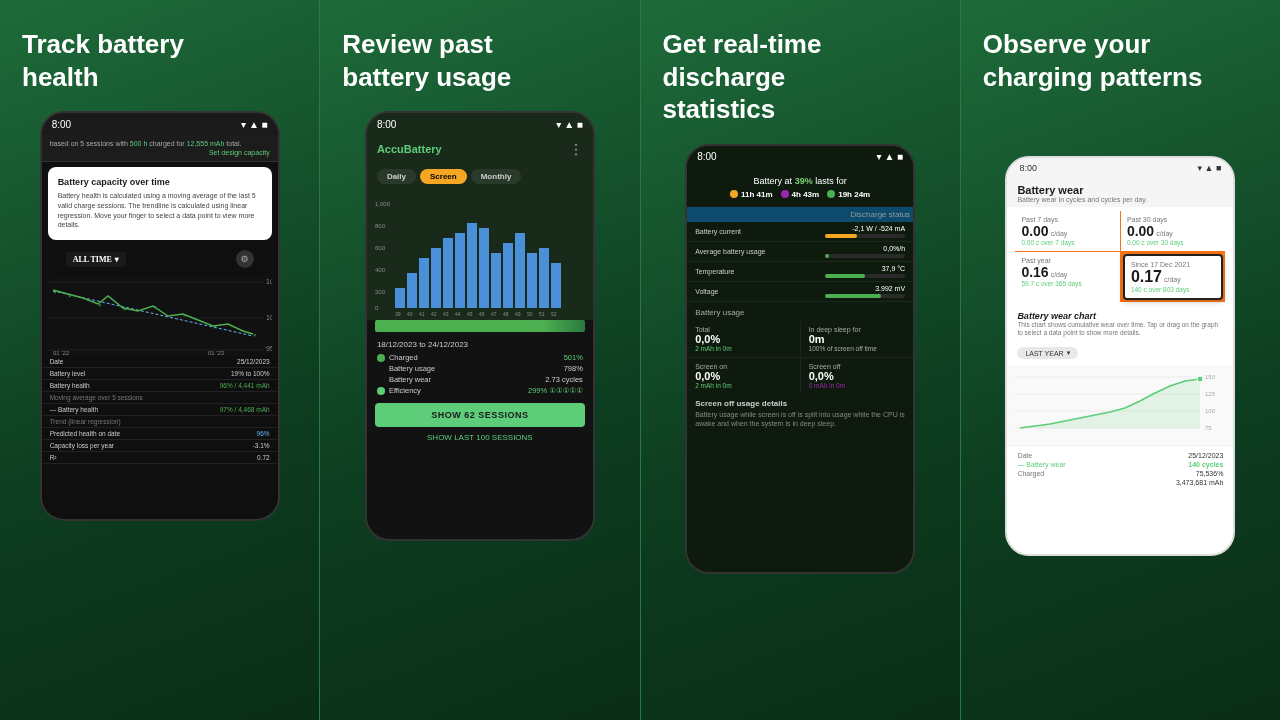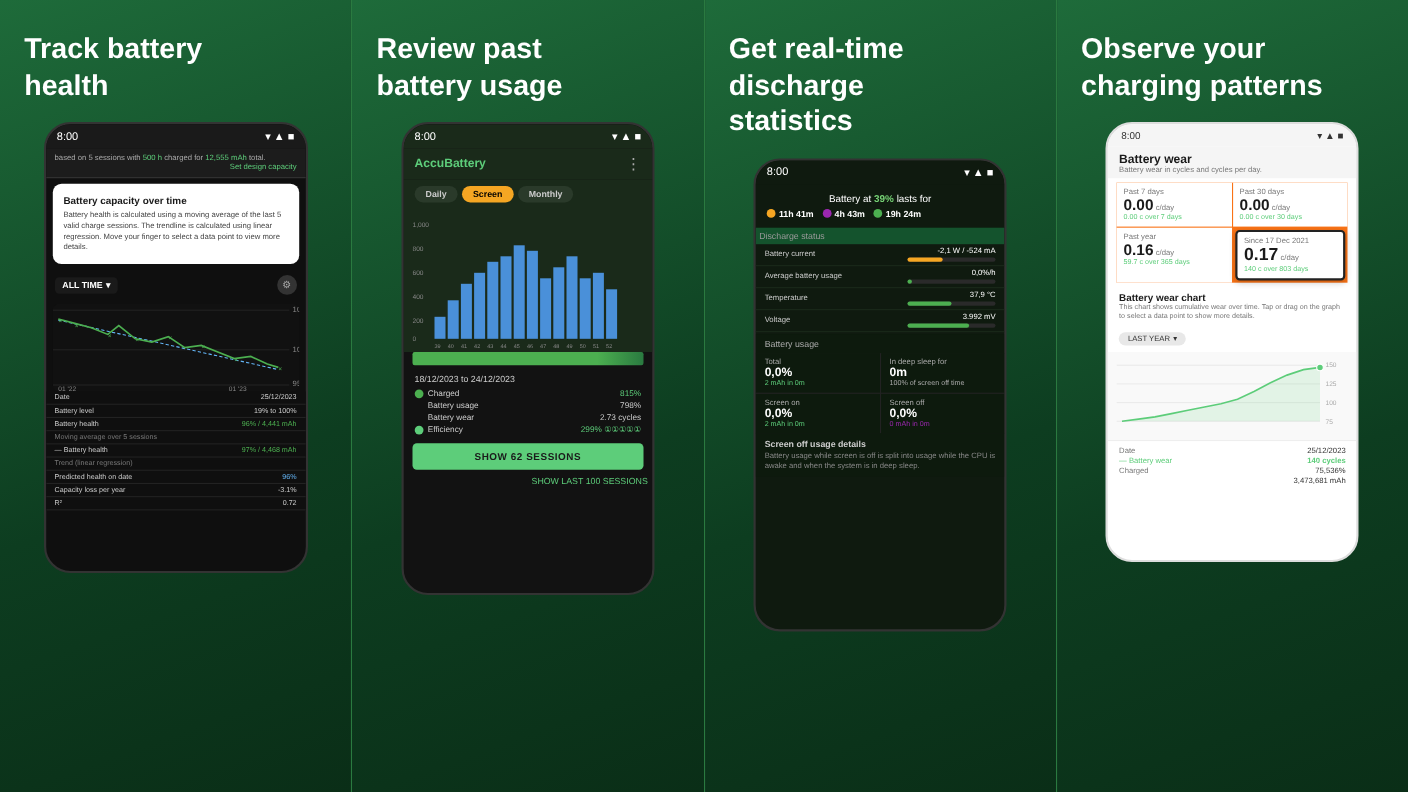--- a/index.html
+++ b/index.html
@@ -17,21 +17,21 @@
       display: flex;
       flex-direction: column;
       padding: 28px 22px 20px 22px;
       position: relative;
       overflow: hidden;
     }
 
     .panel-1 { background: linear-gradient(160deg, #1e6b3a 0%, #0d3d20 60%, #0a2e17 100%); }
     .panel-2 { background: linear-gradient(160deg, #1e6b3a 0%, #0d3d20 60%, #0a2e17 100%); border-left: 1px solid #2a7a40; }
     .panel-3 { background: linear-gradient(160deg, #1e6b3a 0%, #0d3d20 60%, #0a2e17 100%); border-left: 1px solid #2a7a40; }
-    .panel-4 { background: linear-gradient(160deg, #1e6b3a 0%, #0d3d20 60%, #0a2e17 100%); border-left: 1px solid #2a7a40; }
+    .panel-4 { background: linear-gradient(160deg, #1e6b3a 0%, #0d3d20 60%, #0a2e17 100%); border-left: 1px solid #2a7a40; gap: 45px; }
 
     .panel-title {
       font-size: 26px;
       font-weight: 700;
       color: #ffffff;
       line-height: 1.25;
       margin-bottom: 18px;
       z-index: 2;
     }
 
@@ -205,42 +205,42 @@
 
     .discharge-title {
       color: #fff;
       font-size: 9px;
     }
 
     .discharge-highlight { color: #76d275; font-weight: 700; }
 
     .time-pills {
       display: flex;
-      justify-content: flex-start;
+      justify-content: center;
       gap: 8px;
       padding: 4px 0;
     }
 
     .time-pill {
       font-size: 8px;
       font-weight: 700;
       display: flex;
       align-items: center;
       gap: 3px;
     }
 
     .pill-dot { width: 8px; height: 8px; border-radius: 50%; }
     .orange { background: #f5a623; }
     .green2 { background: #4caf50; }
 
     .discharge-status-title {
-      background: #14532d;
+      background: #0c4a6e;
       color: #999;
       font-size: 8px;
-      text-align: left;
+      text-align: right;
       padding: 3px;
     }
 
     .discharge-row {
       display: flex;
       justify-content: space-between;
       align-items: center;
       padding: 3px 8px;
       border-bottom: 1px solid #1a2a1a;
       font-size: 7px;
@@ -378,21 +378,21 @@
     <div style="background:#1c1c1c; padding:5px 8px; font-size:7px; color:#aaa; border-bottom:1px solid #333;">
       <span>based on 5 sessions with </span><span style="color:#5dcd7a;">500 h</span><span> charged for </span><span style="color:#5dcd7a;">12,555 mAh</span><span> total.</span>
       <div style="text-align:right; color:#5dcd7a; margin-top:2px;">Set design capacity</div>
     </div>
 
     <div class="info-card" style="margin:5px 6px 0 6px;">
       <div class="info-card-title">Battery capacity over time</div>
       <div class="info-card-body">Battery health is calculated using a moving average of the last 5 valid charge sessions. The trendline is calculated using linear regression. Move your finger to select a data point to view more details.</div>
     </div>
 
-    <div class="all-time-bar" style="padding:4px 8px;">
+    <div class="all-time-bar" style="padding:4px 24px;font-family:Liberation Serif, serif;">
       <div class="all-time-badge">
         <span>ALL TIME</span>
         <span>▾</span>
       </div>
       <div class="settings-btn">⚙</div>
     </div>
 
     <div class="mini-chart" style="margin:0 6px;">
       <svg width="228" height="80" viewBox="0 0 228 80">
 
@@ -525,41 +525,41 @@
     </div>
 
     <div style="margin:0 8px 4px; height:12px; background:linear-gradient(to right, #4caf50 80%, #2a7a40 100%); border-radius:2px;"></div>
 
     <div style="padding:4px 10px 2px; color:#ccc; font-size:8px;">18/12/2023 to 24/12/2023</div>
 
     <div style="padding:2px 10px; font-size:7.5px;">
       <div style="display:flex; align-items:center; gap:4px; margin-bottom:2px;">
         <span style="width:8px;height:8px;background:#4caf50;border-radius:50%;display:inline-block;"></span>
         <span style="color:#ccc;">Charged</span>
-        <span style="color:#5dcd7a; margin-left:auto;">815%</span>
+        <span style="color:#5dcd7a; margin-left:auto;">501%</span>
       </div>
       <div style="display:flex; margin-bottom:2px;">
         <span style="color:#ccc; margin-left:12px;">Battery usage</span>
         <span style="color:#ccc; margin-left:auto;">798%</span>
       </div>
       <div style="display:flex; margin-bottom:2px;">
         <span style="color:#ccc; margin-left:12px;">Battery wear</span>
         <span style="color:#ccc; margin-left:auto;">2.73 cycles</span>
       </div>
       <div style="display:flex; align-items:center; gap:4px;">
         <span style="width:8px;height:8px;background:#5dcd7a;border-radius:50%;display:inline-block;"></span>
         <span style="color:#ccc;">Efficiency</span>
         <span style="color:#5dcd7a; margin-left:auto;">299% ①①①①①</span>
       </div>
     </div>
 
     <div style="margin:6px 8px 2px;">
       <div style="background:#5dcd7a; border-radius:4px; text-align:center; padding:7px; font-size:9px; font-weight:700; color:#1a1a1a; letter-spacing:0.5px;">SHOW 62 SESSIONS</div>
     </div>
-    <div style="text-align:right; color:#5dcd7a; font-size:8px; padding:4px;">SHOW LAST 100 SESSIONS</div>
+    <div style="text-align:center; color:#5dcd7a; font-size:8px; padding:4px;">SHOW LAST 100 SESSIONS</div>
   </div>
 </div>
 
 <div class="panel panel-3">
   <div class="panel-title">Get real-time<br>discharge<br>statistics</div>
 
   <div class="phone-3">
     <div class="phone-status-bar" style="background:#0f1a0f;">
       <span>8:00</span>
       <span>▾ ▲ ■</span>
@@ -701,21 +701,21 @@
         <div class="wear-cell-title">Since 17 Dec 2021</div>
         <div style="display:flex; align-items:baseline; gap:2px;">
           <span style="font-size:16px; font-weight:700; color:#1a1a1a;">0.17</span>
           <span style="font-size:7px; color:#777;">c/day</span>
         </div>
         <div class="wear-cell-sub">140 c over 803 days</div>
       </div>
     </div>
 
     <div style="padding:5px 10px 2px;">
-      <div style="font-size:9px; font-weight:700; color:#1a1a1a;">Battery wear chart</div>
+      <div style="font-size:9px; font-weight:700; color:#1a1a1a;font-style:italic;">Battery wear chart</div>
       <div style="font-size:6.5px; color:#777; line-height:1.3;">This chart shows cumulative wear over time. Tap or drag on the graph to select a data point to show more details.</div>
     </div>
 
     <div style="padding:2px 10px;">
       <div class="last-year-btn">
         <span>LAST YEAR</span>
         <span>▾</span>
       </div>
     </div>
 

